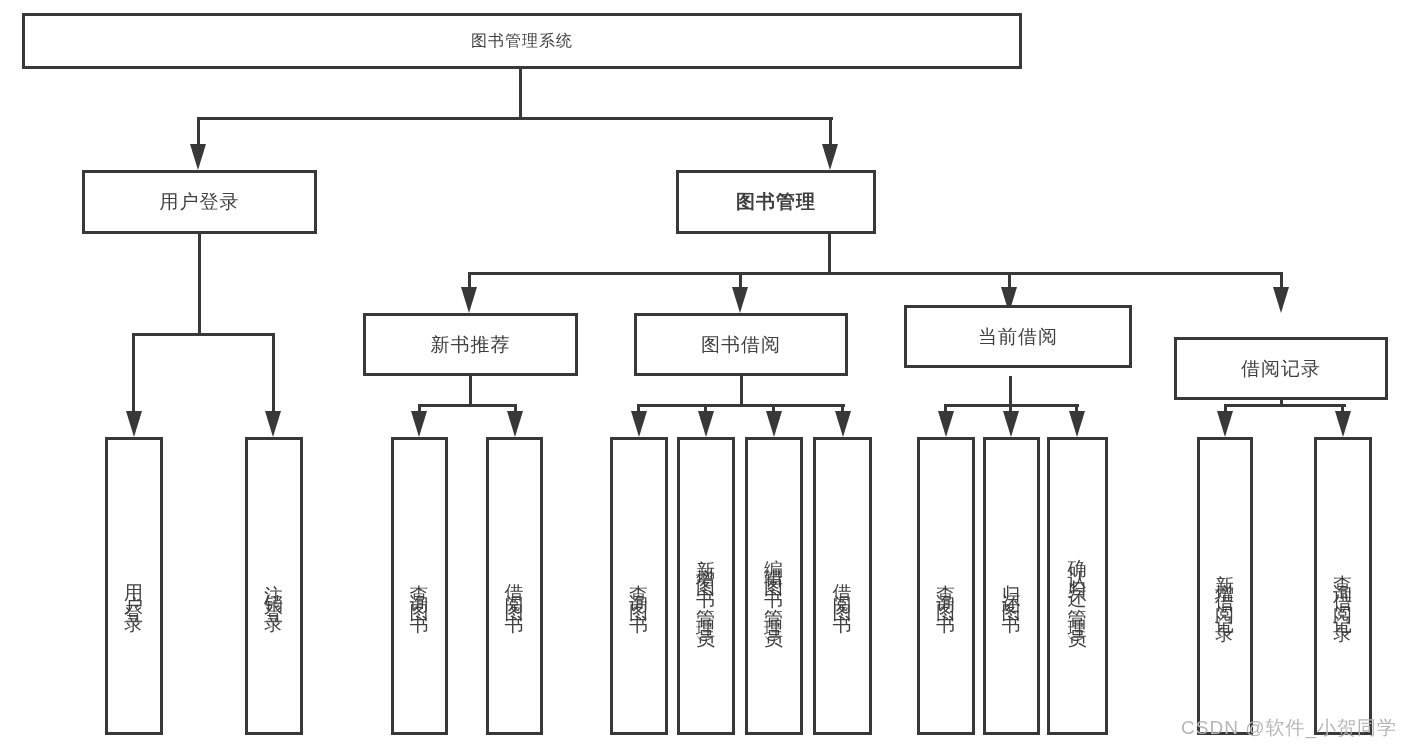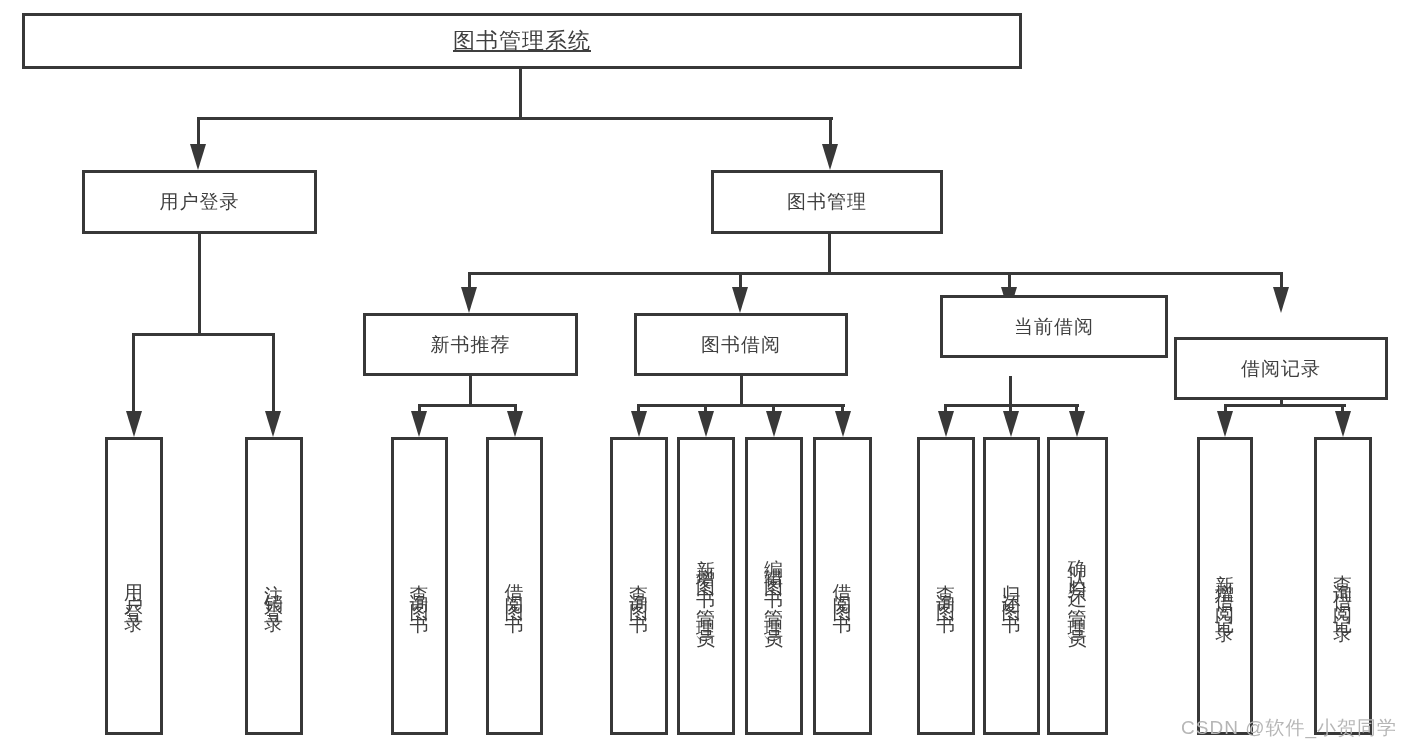--- a/index.html
+++ b/index.html
@@ -18,21 +18,21 @@
     background:#fff;
     border:3px solid var(--line);
     display:flex;
     align-items:center;
     justify-content:center;
     font-size:19px;
     letter-spacing:1px;
     color:var(--text);
     z-index:2;
   }
-  .box.title{font-size:22px;text-decoration:underline;}
+  .box.title{font-size:16px;}
   .box.vert{
     writing-mode:vertical-rl;
     text-orientation:mixed;
     letter-spacing:10px;
     line-height:1;
     font-size:19px;
     padding-top:6px;
   }
   .vline{position:absolute;width:3px;background:var(--line);z-index:1;}
   .hline{position:absolute;height:3px;background:var(--line);z-index:1;}
@@ -61,21 +61,21 @@
   <div class="box title" style="left:22px;top:13px;width:1000px;height:56px;">图书管理系统</div>
 
   <div class="vline" style="left:519px;top:68px;height:52px;"></div>
   <div class="hline" style="left:197px;top:117px;width:636px;"></div>
   <div class="vline" style="left:197px;top:117px;height:30px;"></div>
   <div class="arrow" style="left:190px;top:144px;"></div>
   <div class="vline" style="left:829px;top:117px;height:30px;"></div>
   <div class="arrow" style="left:822px;top:144px;"></div>
 
   <div class="box" style="left:82px;top:170px;width:235px;height:64px;">用户登录</div>
-  <div class="box" style="left:711px;top:170px;width:232px;height:64px;">图书管理</div>
+  <div class="box" style="left:676px;top:170px;width:200px;height:64px;font-weight:bold;">图书管理</div>
 
   <div class="vline" style="left:198px;top:234px;height:102px;"></div>
   <div class="hline" style="left:132px;top:333px;width:143px;"></div>
   <div class="vline" style="left:132px;top:333px;height:85px;"></div>
   <div class="arrow" style="left:126px;top:411px;"></div>
   <div class="vline" style="left:272px;top:333px;height:85px;"></div>
   <div class="arrow" style="left:265px;top:411px;"></div>
 
   <div class="vline" style="left:828px;top:234px;height:41px;"></div>
   <div class="hline" style="left:468px;top:272px;width:815px;"></div>
@@ -83,21 +83,21 @@
   <div class="arrow" style="left:461px;top:287px;"></div>
   <div class="vline" style="left:739px;top:272px;height:28px;"></div>
   <div class="arrow" style="left:732px;top:287px;"></div>
   <div class="vline" style="left:1008px;top:272px;height:28px;"></div>
   <div class="arrow" style="left:1001px;top:287px;"></div>
   <div class="vline" style="left:1280px;top:272px;height:28px;"></div>
   <div class="arrow" style="left:1273px;top:287px;"></div>
 
   <div class="box" style="left:363px;top:313px;width:215px;height:63px;">新书推荐</div>
   <div class="box" style="left:634px;top:313px;width:214px;height:63px;">图书借阅</div>
-  <div class="box" style="left:904px;top:295px;width:228px;height:63px;margin-left:36px;">当前借阅</div>
+  <div class="box" style="left:904px;top:305px;width:228px;height:63px;">当前借阅</div>
   <div class="box" style="left:1174px;top:313px;width:214px;height:63px;margin-top:24px;">借阅记录</div>
 
   <div class="vline" style="left:469px;top:376px;height:31px;"></div>
   <div class="hline" style="left:418px;top:404px;width:99px;"></div>
   <div class="vline" style="left:418px;top:404px;height:16px;"></div>
   <div class="arrow" style="left:411px;top:411px;"></div>
   <div class="vline" style="left:514px;top:404px;height:16px;"></div>
   <div class="arrow" style="left:507px;top:411px;"></div>
 
   <div class="vline" style="left:740px;top:376px;height:31px;"></div>

